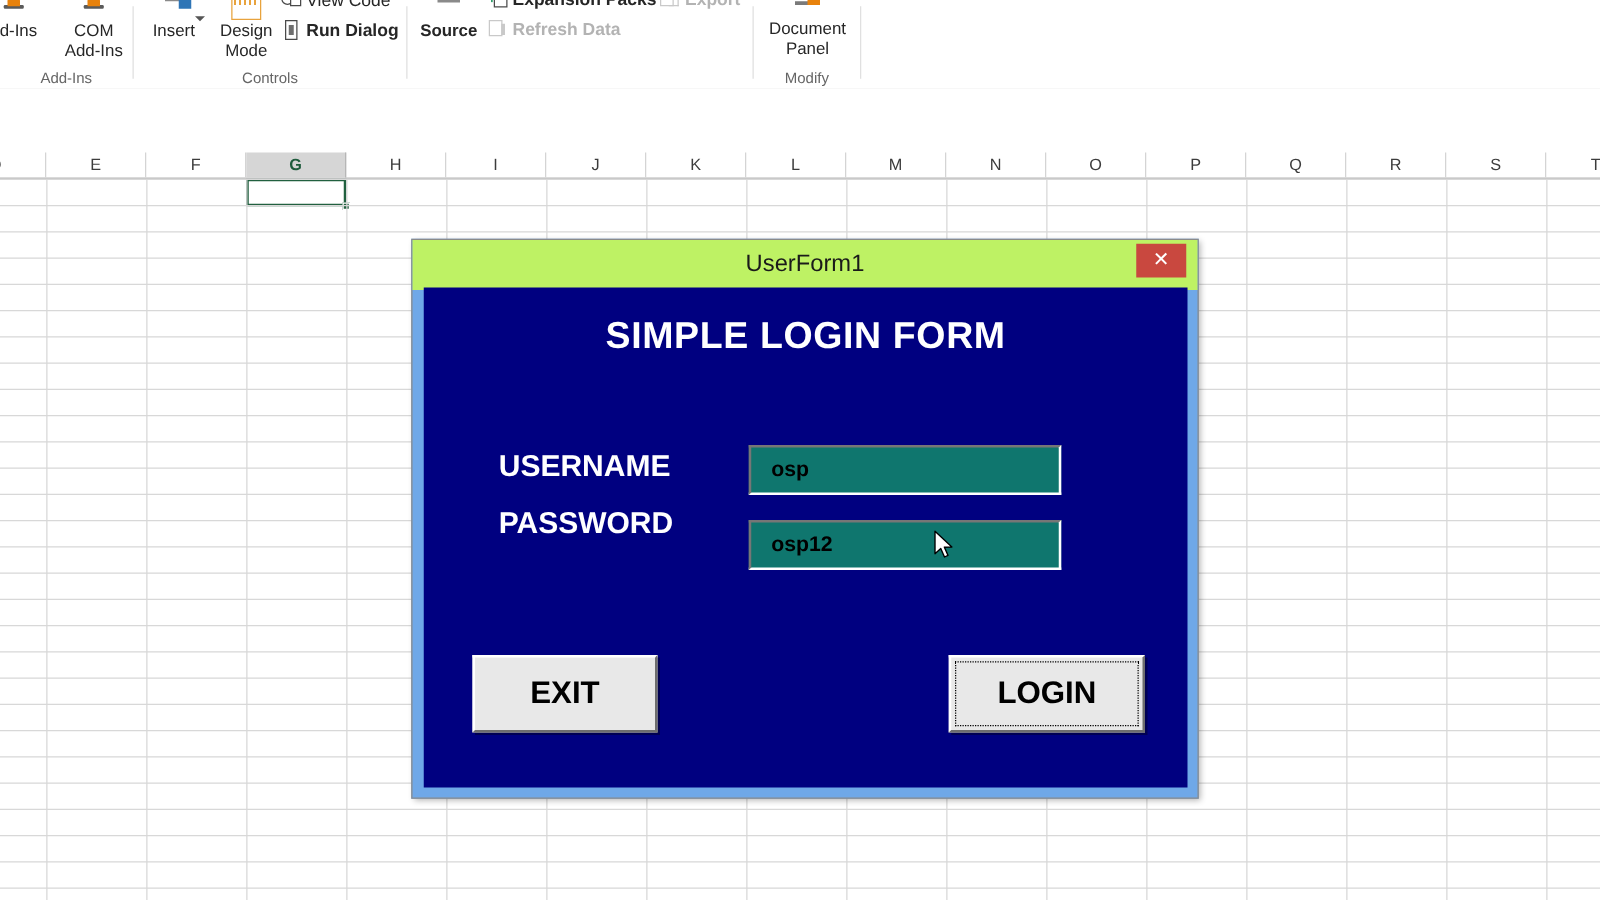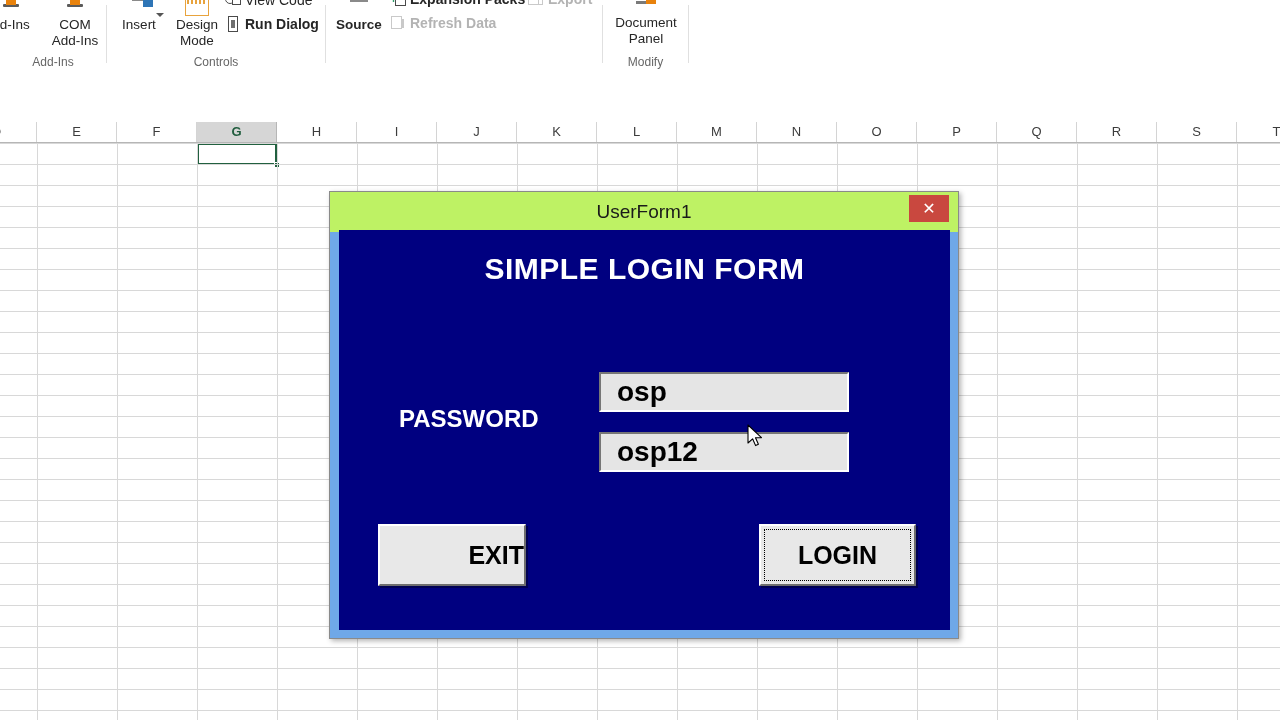--- a/index.html
+++ b/index.html
@@ -309,35 +309,34 @@
   .field-label {
     position: absolute;
     color: #ffffff;
     font-size: 24px;
     font-weight: bold;
     font-family: "Liberation Sans", sans-serif;
     white-space: nowrap;
   }
   .textbox {
     position: absolute;
-    background: #e5e5e5;
+    background: #0f766e;
     border-top: 2px solid #767676;
     border-left: 2px solid #767676;
     border-bottom: 2px solid #ffffff;
     border-right: 2px solid #ffffff;
     box-sizing: border-box;
     padding: 0 0 0 16px;
-    font-size: 28px;
+    font-size: 17px;
     font-weight: bold;
     color: #000000;
     line-height: 36px;
     font-family: "Liberation Sans", sans-serif;
     overflow: hidden;
     white-space: nowrap;
-    margin-top: 16px;
   }
   .formbtn {
     position: absolute;
     background: #e8e8e8;
     border-top: 2px solid #ffffff;
     border-left: 2px solid #ffffff;
     border-bottom: 2px solid #6e6e6e;
     border-right: 2px solid #6e6e6e;
     box-sizing: border-box;
     color: #000000;
@@ -522,26 +521,27 @@
 
     <div id="titlebar">
       <div id="title-text">UserForm1</div>
       <div id="close-btn">✕</div>
     </div>
 
     <div id="form-body">
 
       <div id="form-heading">SIMPLE LOGIN FORM</div>
 
+      <div class="field-label" style="left:60px; top:130px;">USERNAME</div>
       <div class="textbox" style="left:260px; top:126px; width:250px; height:40px;">osp</div>
 
       <div class="field-label" style="left:60px; top:175px;">PASSWORD</div>
       <div class="textbox" style="left:260px; top:186px; width:250px; height:40px;">osp12</div>
 
-      <div class="formbtn" style="left:39px; top:294px; width:148px; height:62px;text-align:right;">
+      <div class="formbtn" style="left:39px; top:294px; width:148px; height:62px;">
         <span class="btnlabel">EXIT</span>
       </div>
 
       <div class="formbtn" style="left:420px; top:294px; width:157px; height:62px;">
         <span class="focusring"></span>
         <span class="btnlabel">LOGIN</span>
       </div>
 
     </div>
   </div>

